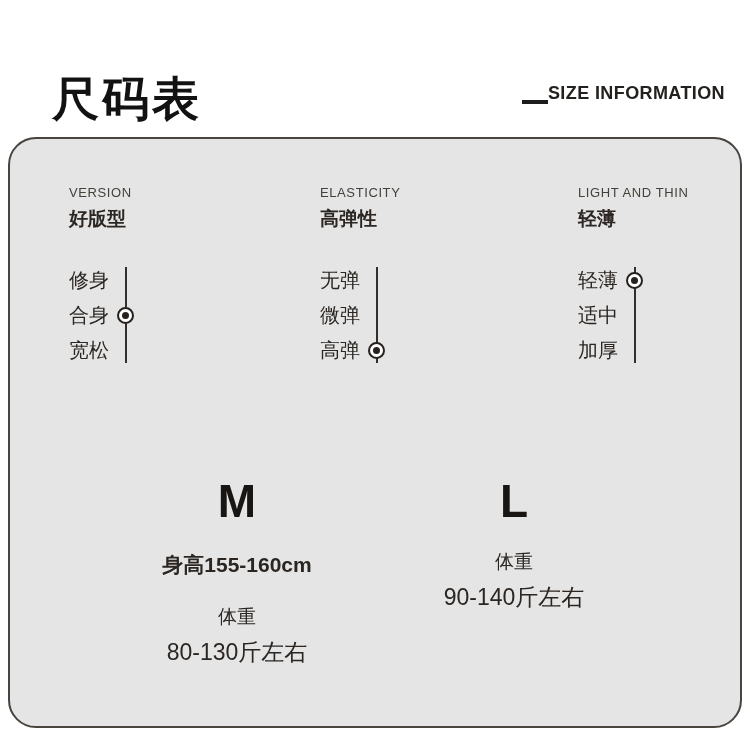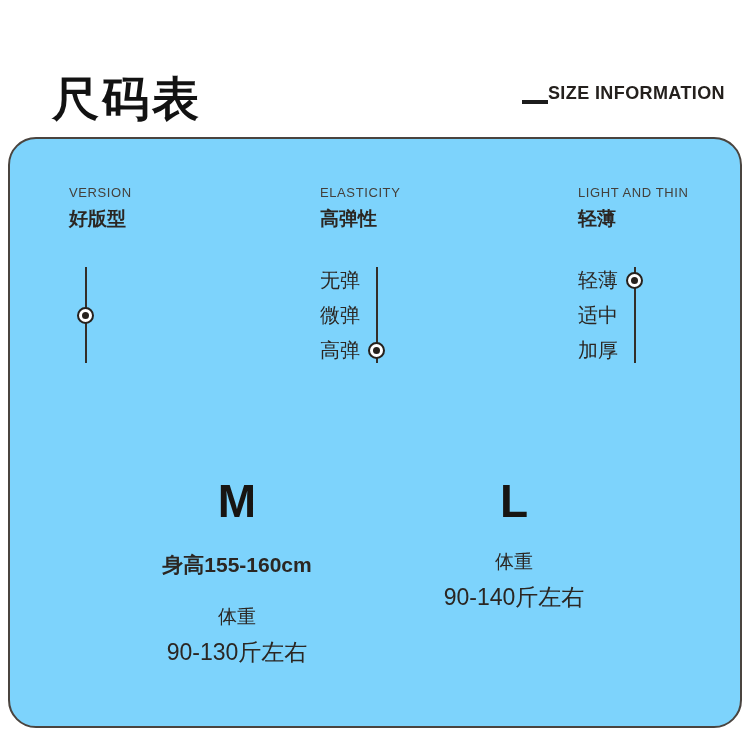--- a/index.html
+++ b/index.html
@@ -18,21 +18,21 @@
     position:absolute;right:25px;top:76px;
     display:flex;flex-direction:row;align-items:flex-end;
   }
   .dash{display:block;width:26px;height:4px;background:#1c1c1c;}
   .subtitle{
     margin-top:7px;font-size:18px;font-weight:600;letter-spacing:0.4px;color:#24201d;
   }
   
   .panel{
     position:absolute;left:8px;top:137px;width:730px;height:587px;
-    border:2px solid #4a443f;border-radius:28px;background:#7dd3fc;
+    border:2px solid #4a443f;border-radius:28px;background:#e5e5e5;
   }
   
   .feature{position:absolute;top:46px;}
   .f1{left:59px;}.f2{left:310px;}.f3{left:568px;}
   .feature-en{font-size:13px;font-weight:500;letter-spacing:0.6px;color:#44403b;}
   .feature-cn{font-size:19px;font-weight:700;color:#2b2622;margin-top:6px;}
   .options{display:flex;margin-top:31px;}
   .opt{height:35px;line-height:35px;font-size:20px;color:#2b2622;white-space:nowrap;}
   .track{position:relative;width:18px;margin-left:8px;height:105px;}
   .track::before{
@@ -71,20 +71,25 @@
   <span class="dash"></span>
   <span class="subtitle">SIZE INFORMATION</span>
 </div>
 
 <div class="panel">
 
   <div class="feature f1">
     <div class="feature-en">VERSION</div>
     <div class="feature-cn">好版型</div>
     <div class="options">
+      <div class="opt-labels">
+        <div class="opt">修身</div>
+        <div class="opt">合身</div>
+        <div class="opt">宽松</div>
+      </div>
       <div class="track">
         <span class="radio" style="top: 44px;"></span>
       </div>
     </div>
   </div>
 
   <div class="feature f2">
     <div class="feature-en">ELASTICITY</div>
     <div class="feature-cn">高弹性</div>
     <div class="options">
@@ -112,21 +117,21 @@
         <span class="radio" style="top: 9px;"></span>
       </div>
     </div>
   </div>
 
 
   <div class="size-card s1">
     <div class="size-name">M</div>
     <div class="size-height">身高155-160cm</div>
     <div class="size-weight-label">体重</div>
-    <div class="size-weight">90-130斤左右</div>
+    <div class="size-weight">80-130斤左右</div>
   </div>
 
   <div class="size-card s2">
     <div class="size-name">L</div>
     <div class="size-weight-label">体重</div>
     <div class="size-weight">90-140斤左右</div>
   </div>
 
 </div>
 

